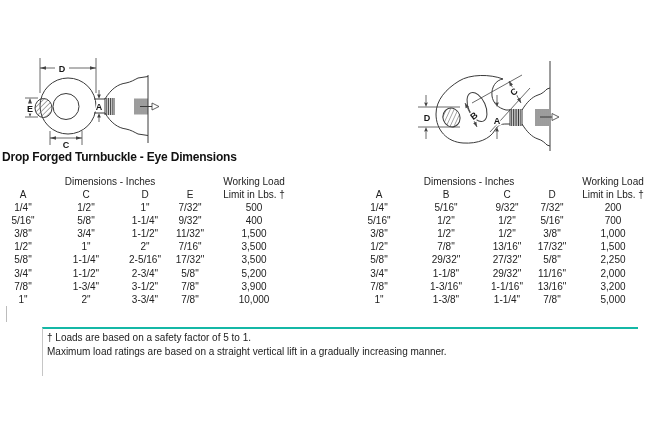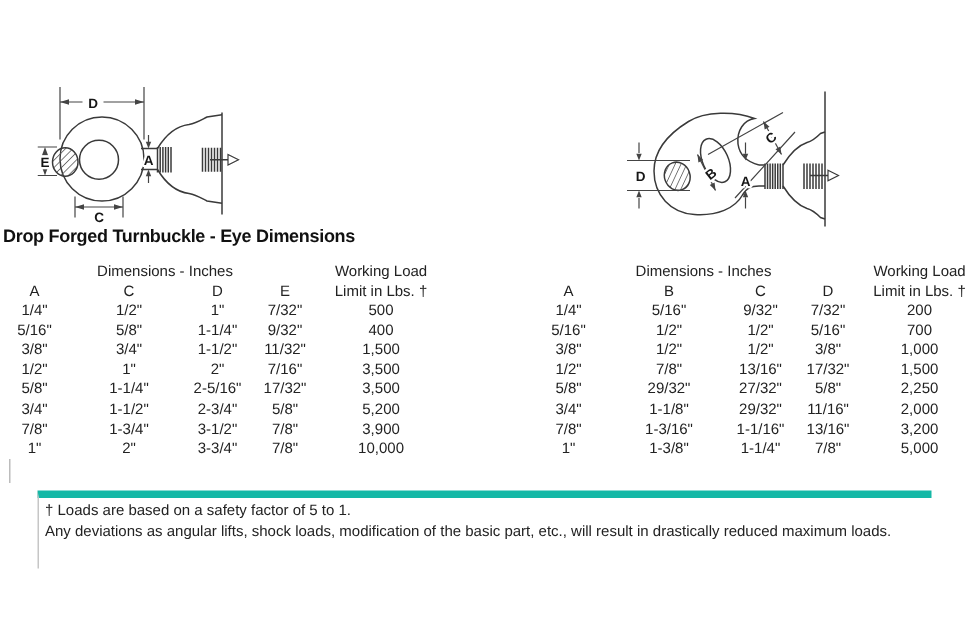--- a/index.html
+++ b/index.html
@@ -7,22 +7,22 @@
         font-family:"Liberation Sans", sans-serif;color:#1e1e1e;}
   .abs{position:absolute;}
   .title{font-weight:bold;font-size:12px;letter-spacing:-0.2px;white-space:nowrap;color:#111;}
   table.dim{border-collapse:collapse;table-layout:fixed;}
   table.dim td{padding:0;margin:0;font-size:10px;line-height:12px;height:13.2px;
                text-align:center;white-space:nowrap;color:#222;vertical-align:middle;}
   table.dim tr.hdr1 td{height:12px;}
   table.dim tr.hdr2 td{height:13px;}
   td.b{font-weight:normal;color:#111;}
   td.left{text-align:left;}
-  #notes-box{border-top:5px solid #14b8a6;border-left:1px solid #c6c6c6;
-             padding:2px 0 0 4px;font-size:10px;line-height:14px;color:#222;}
+  #notes-box{border-top:2px solid #14b8a6;border-left:1px solid #c6c6c6;
+             padding:2px 0 0 4px;font-size:10px;line-height:14px;color:#222;margin-left:17px;}
   .artifact{background:#bcbcbc;}
   svg text.dimlbl{font-family:"Liberation Sans", sans-serif;font-weight:bold;font-size:9px;
                   fill:#161616;text-anchor:middle;paint-order:stroke;stroke:#ffffff;
                   stroke-width:3px;stroke-linejoin:round;}
 </style>
 </head>
 <body>
 
 <div id="page">
 
@@ -268,16 +268,16 @@
           <td>7/8"</td>
           <td>5,000</td>
     </tr>
   </tbody>
     </table>
 
   <div class="abs artifact" style="left:6px;top:306px;width:1px;height:16px"></div>
 
   <div id="notes-box" class="abs" style="left:25px;top:327px;width:591px;height:45px">
     <div>† Loads are based on a safety factor of 5 to 1.</div>
-    <div>Any deviations as angular lifts, shock loads, modification of the basic part, etc., will result in drastically reduced maximum loads.</div>
+    <div>Maximum load ratings are based on a straight vertical lift in a gradually increasing manner.</div>
   </div>
 
 </div>
 
 </body></html>

